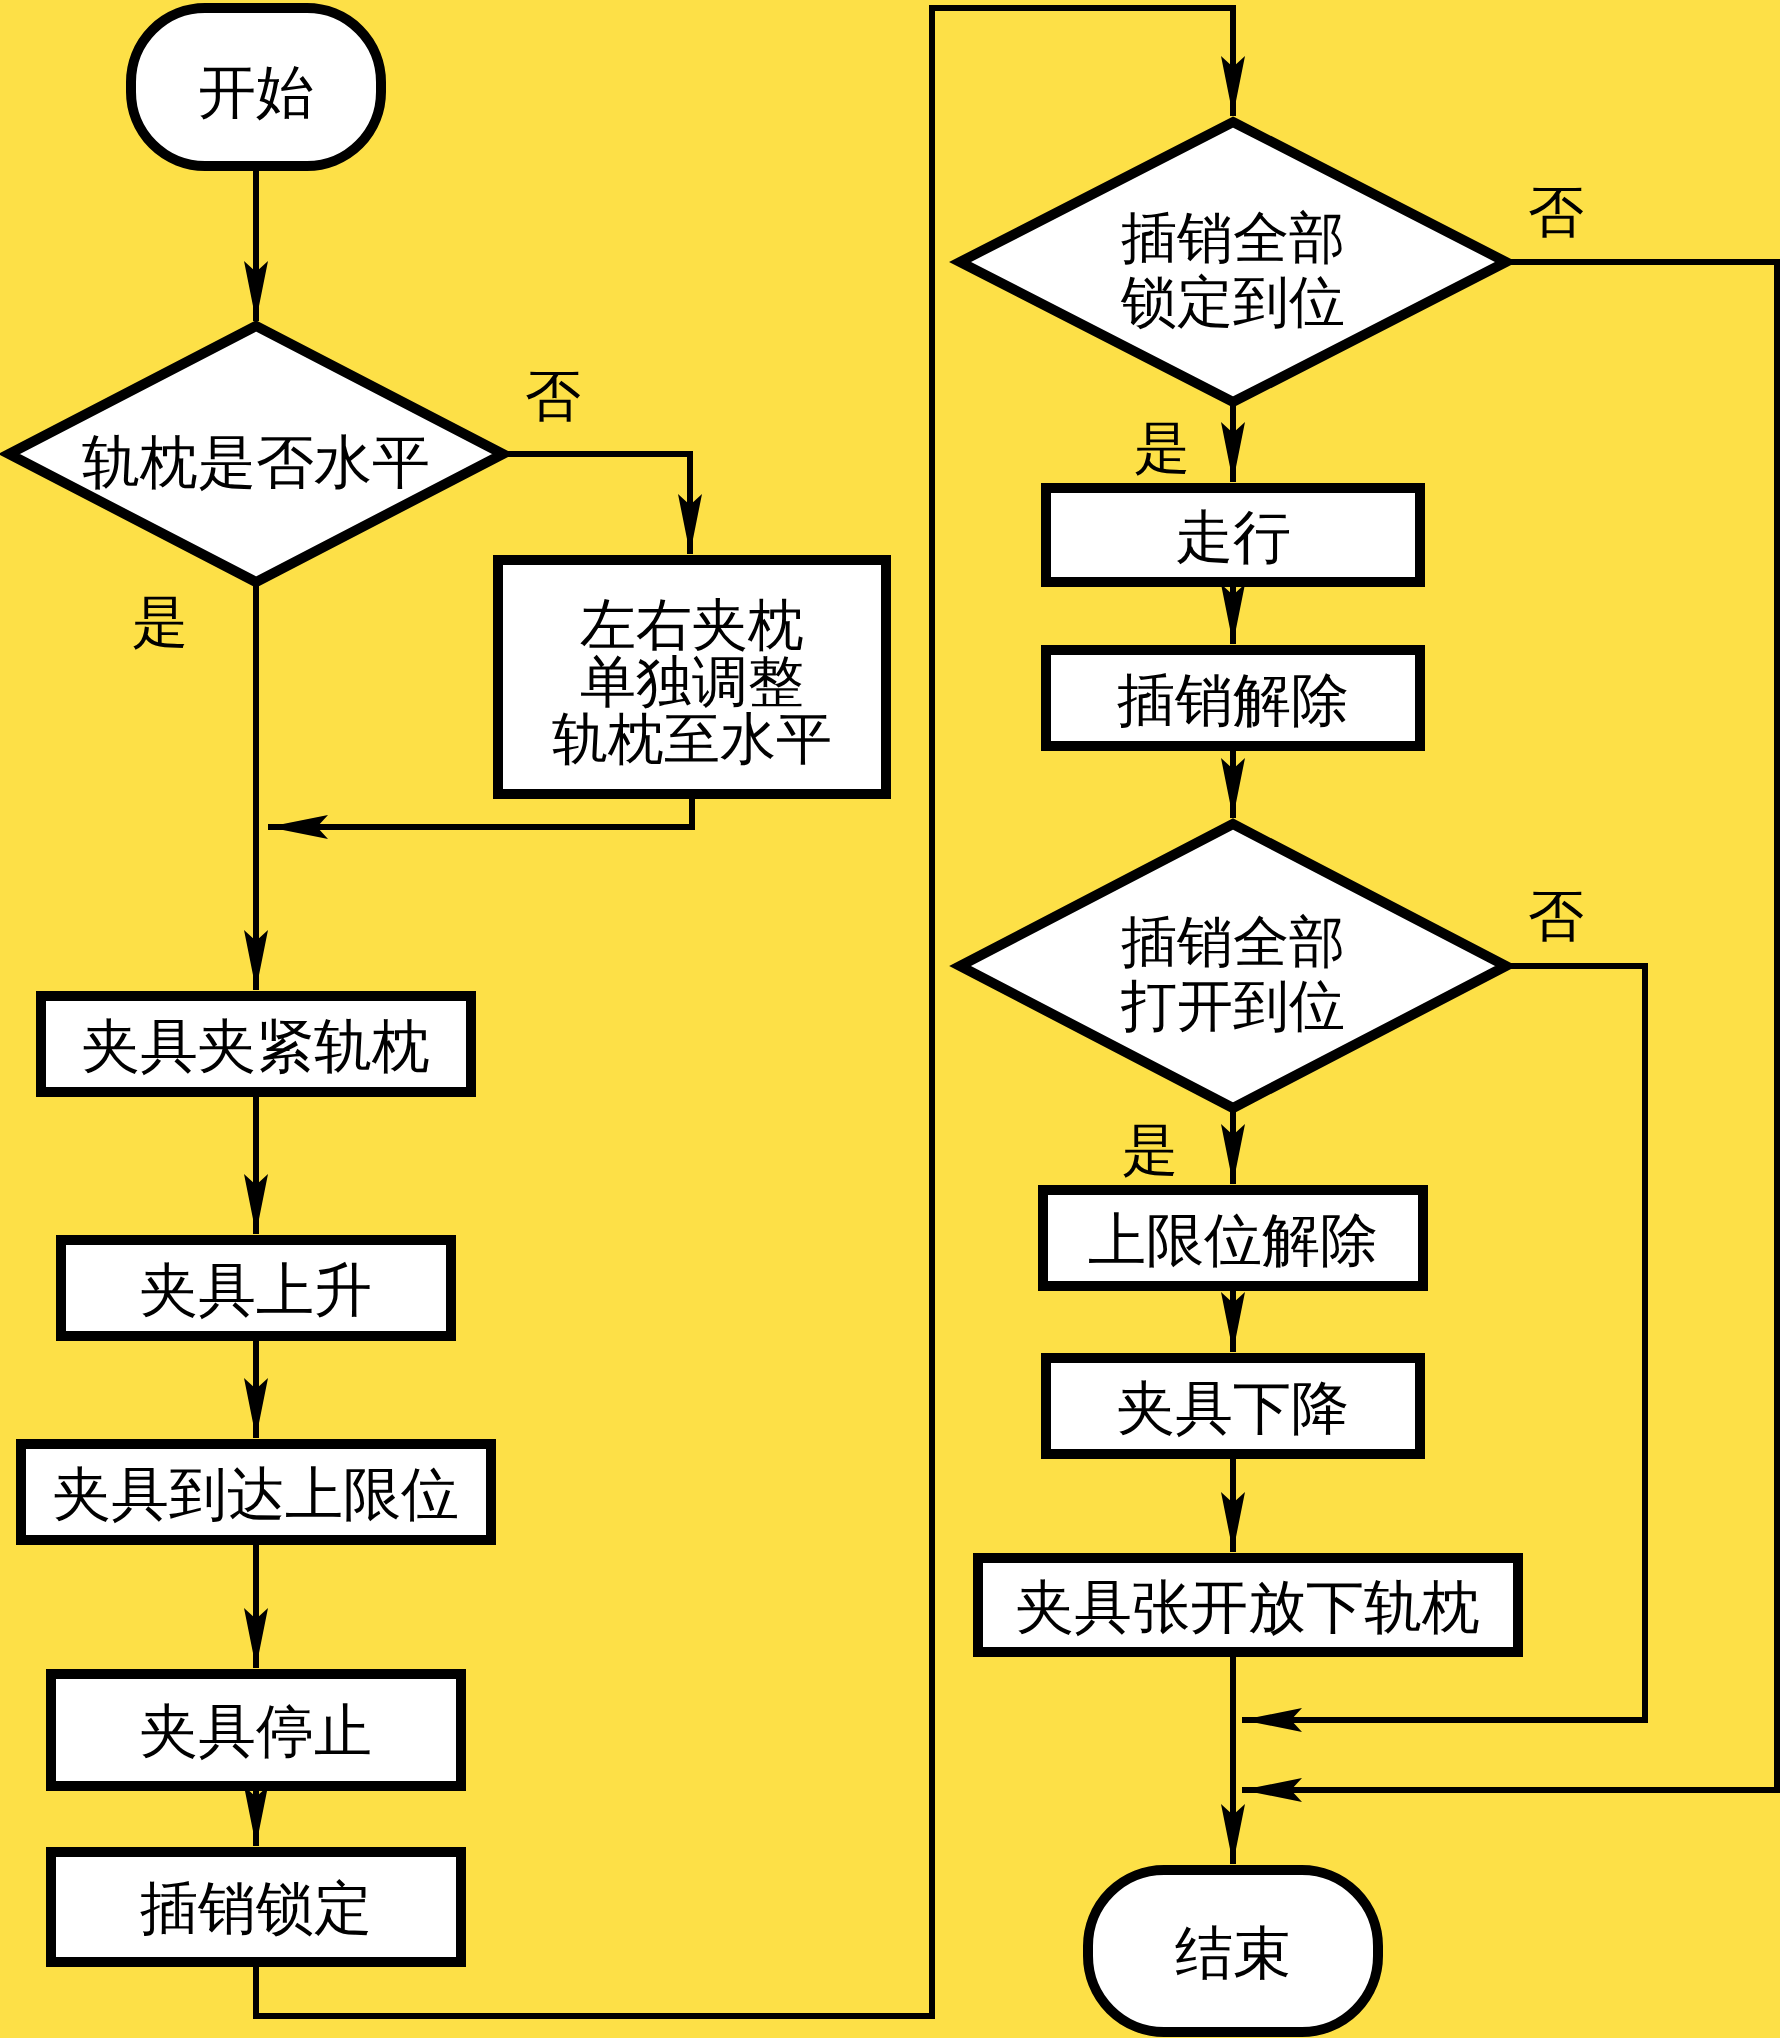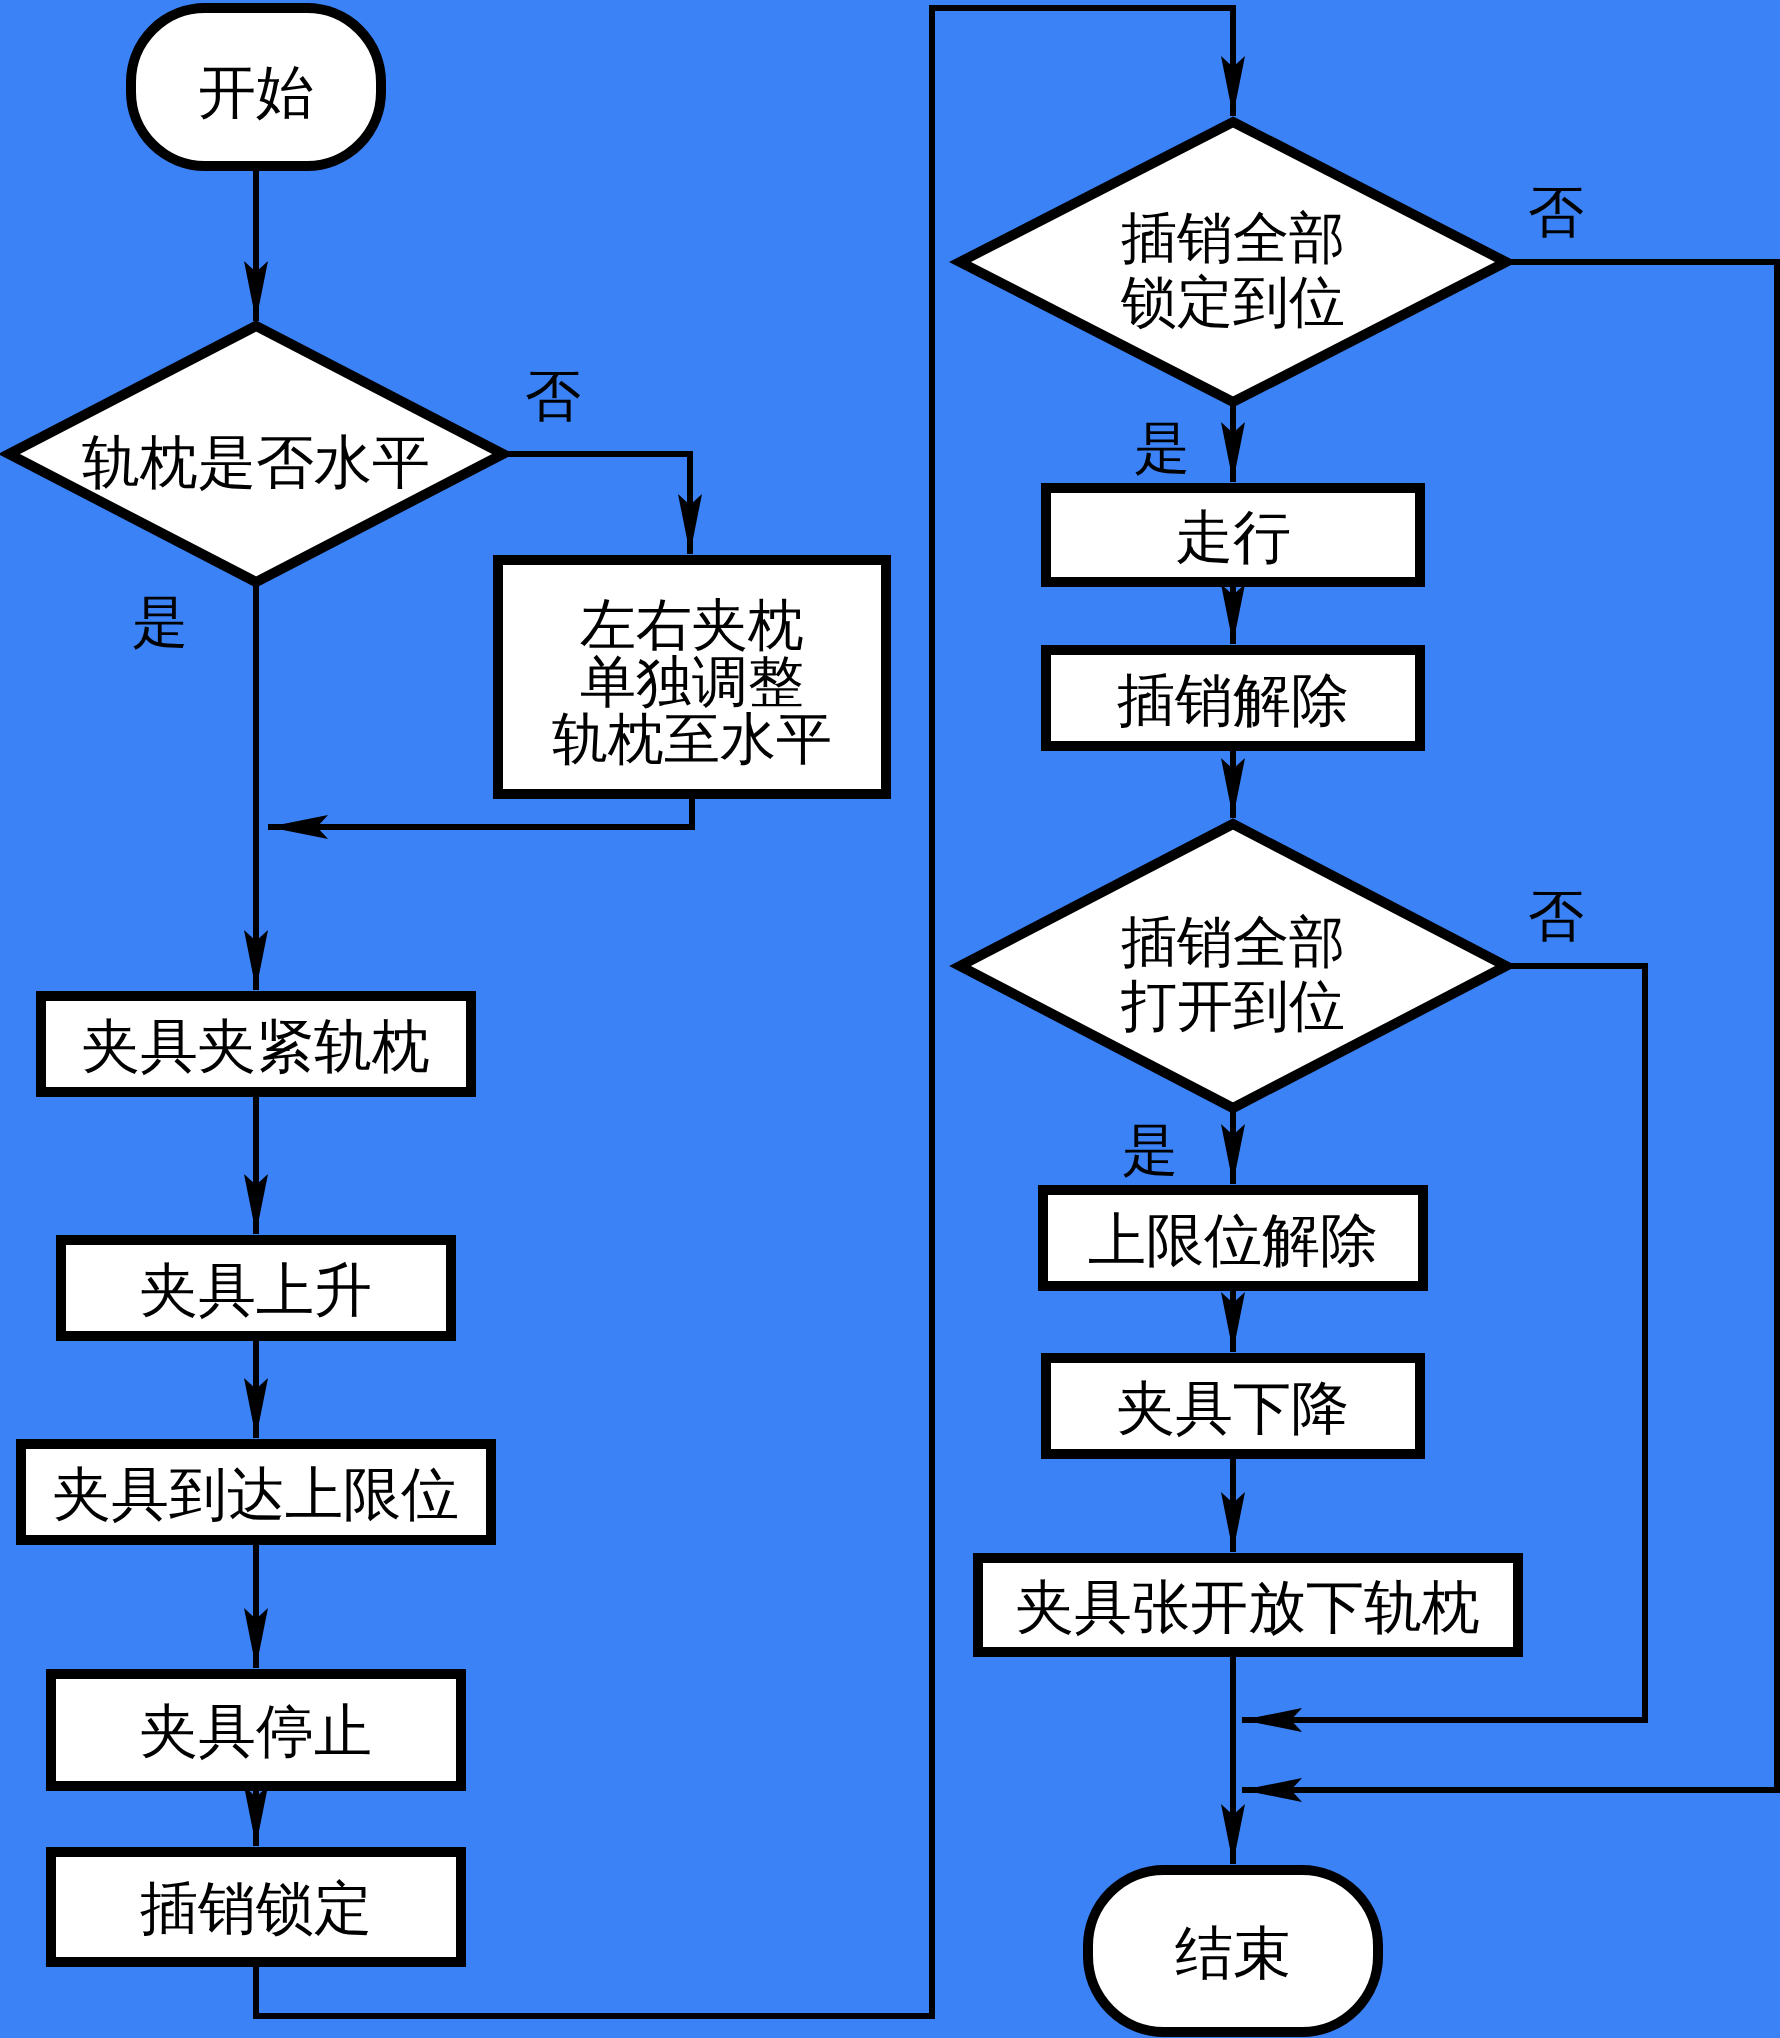--- a/index.html
+++ b/index.html
@@ -3,21 +3,21 @@
 <meta charset="utf-8">
 <style>
   html, body {
     margin: 0;
     padding: 0;
     background: #ffffff;
   }
   .canvas {
     width: 1780px;
     height: 2038px;
-    background: #3b82f6;
+    background: #fde047;
   }
   svg text {
     font-family: "Liberation Serif", "DejaVu Serif", serif;
     fill: #000000;
   }
   .node-text  { font-size: 58px; }
   .node-text-sm { font-size: 56px; }
   .branch-label { font-size: 56px; }
   .shape { fill: #ffffff; stroke: #000000; stroke-width: 10; }
   .edge  { fill: none; stroke: #000000; stroke-width: 6; }

